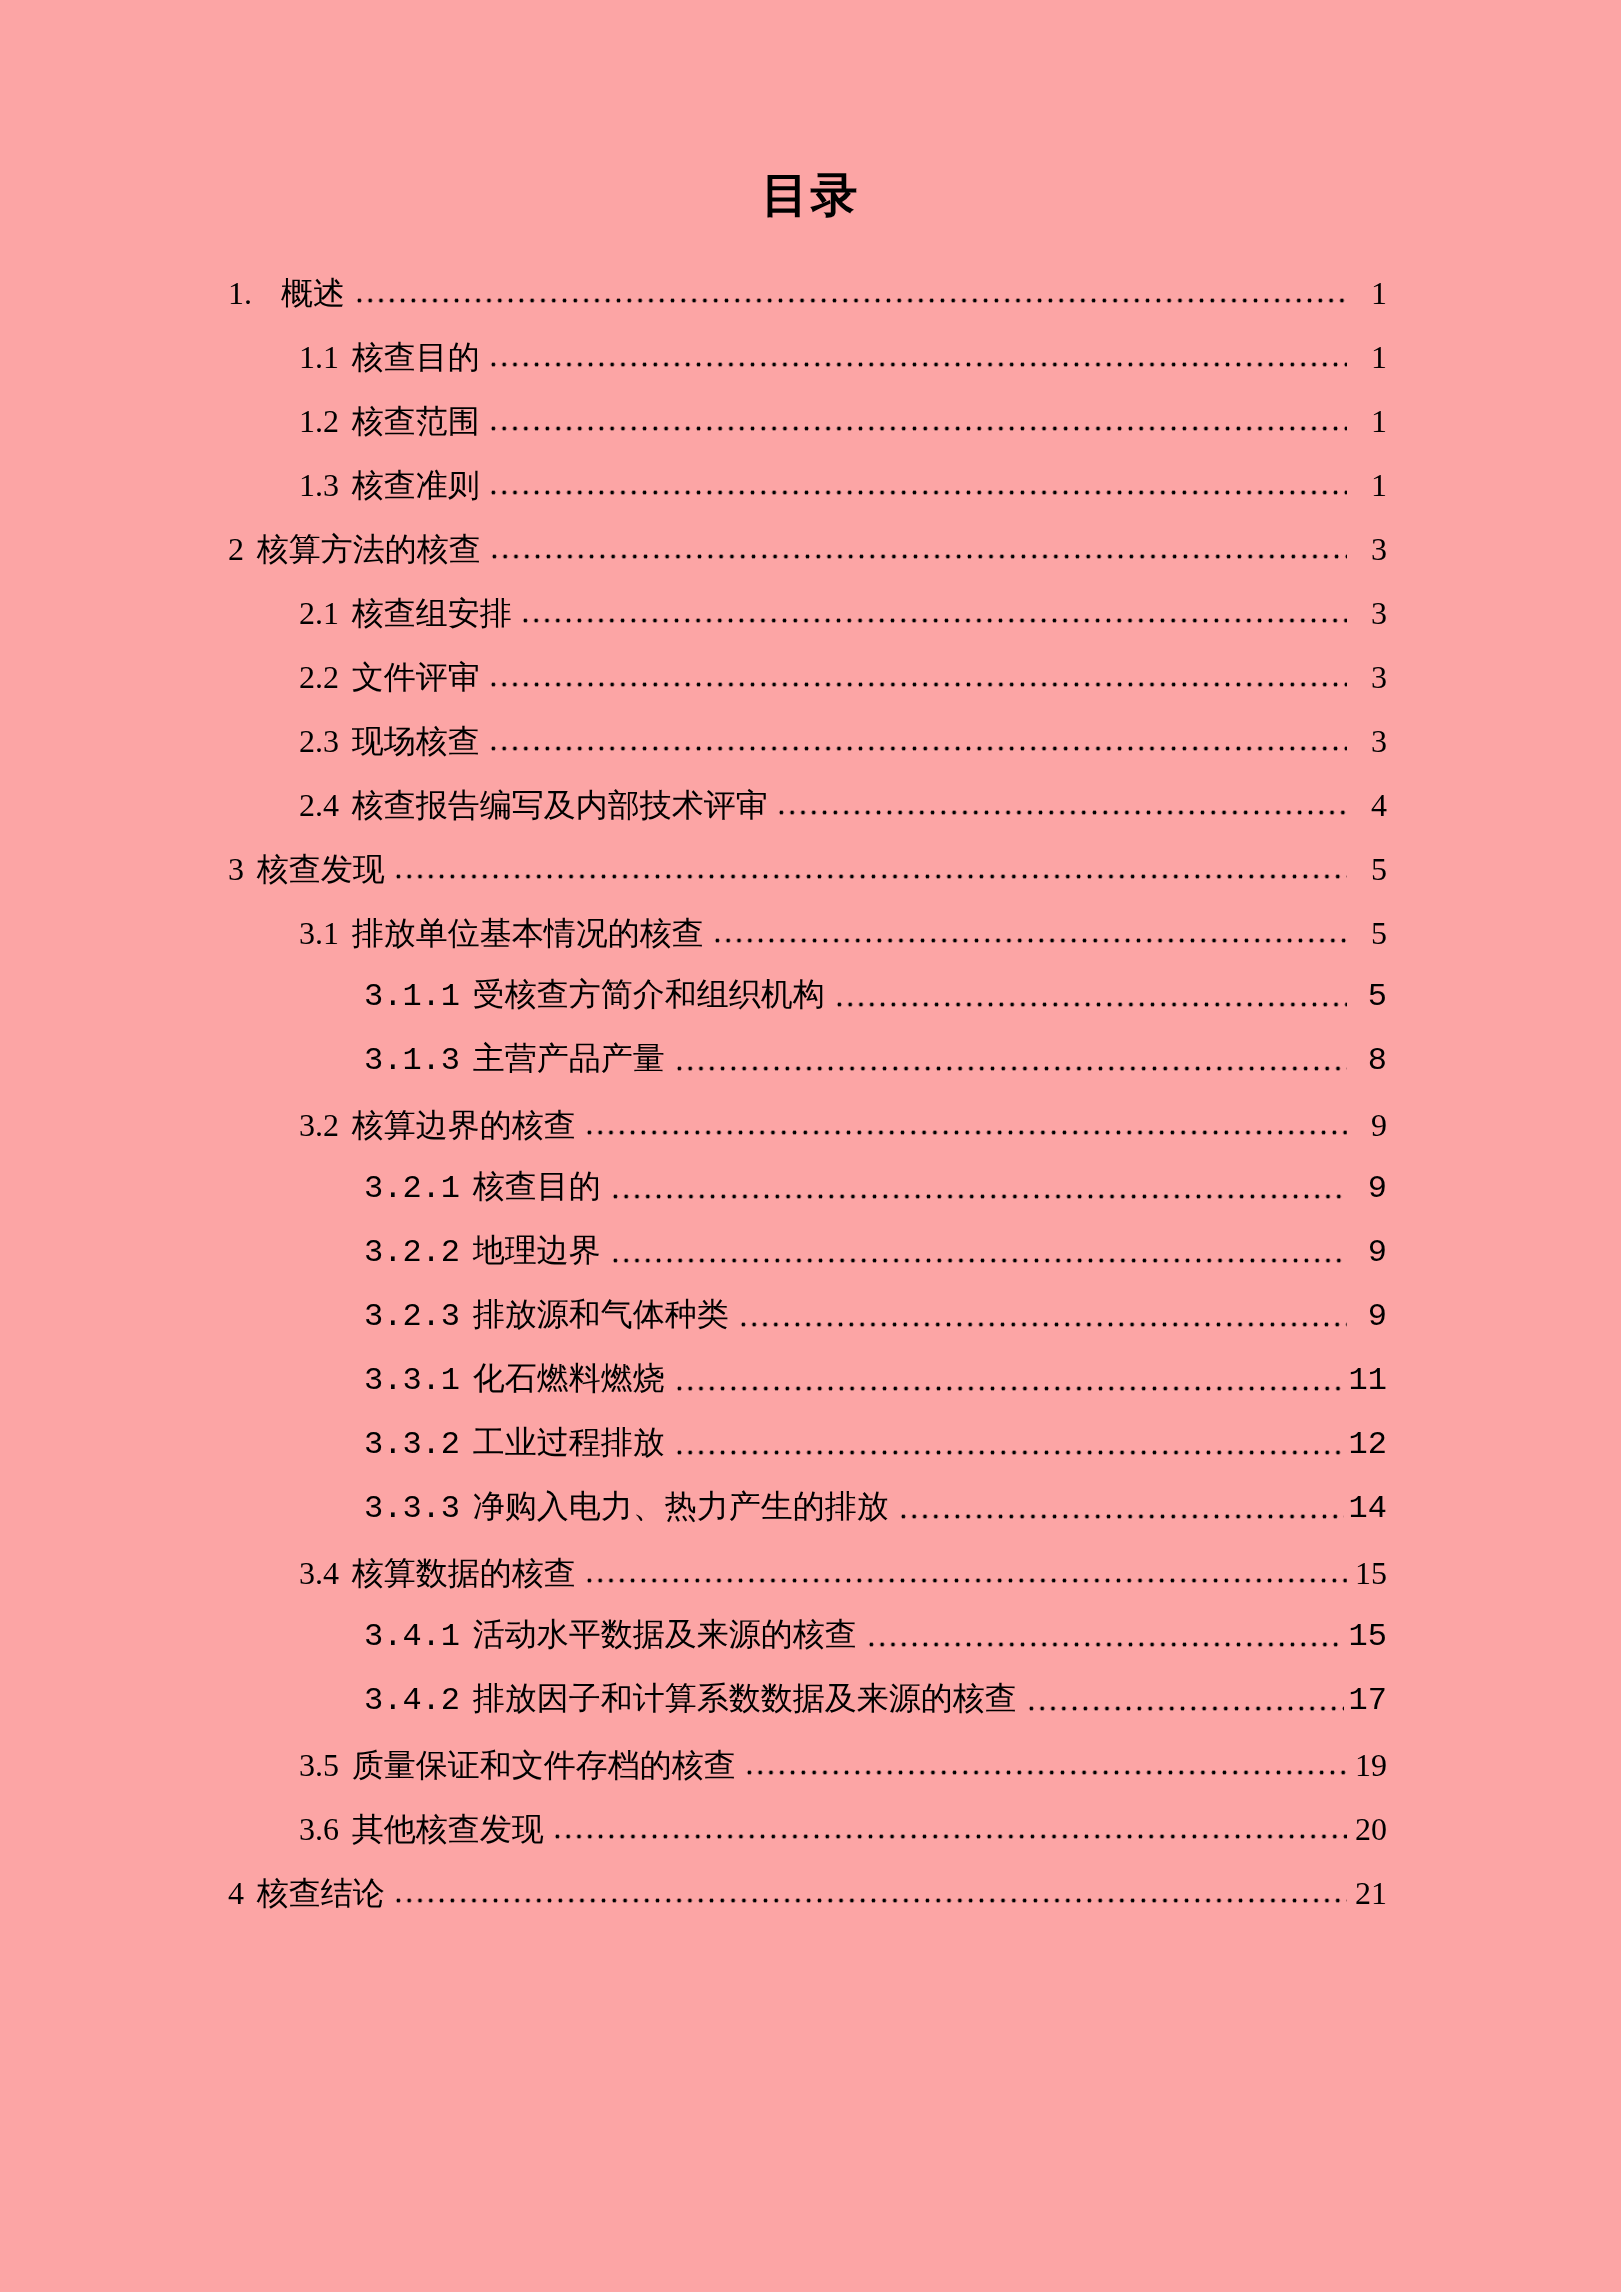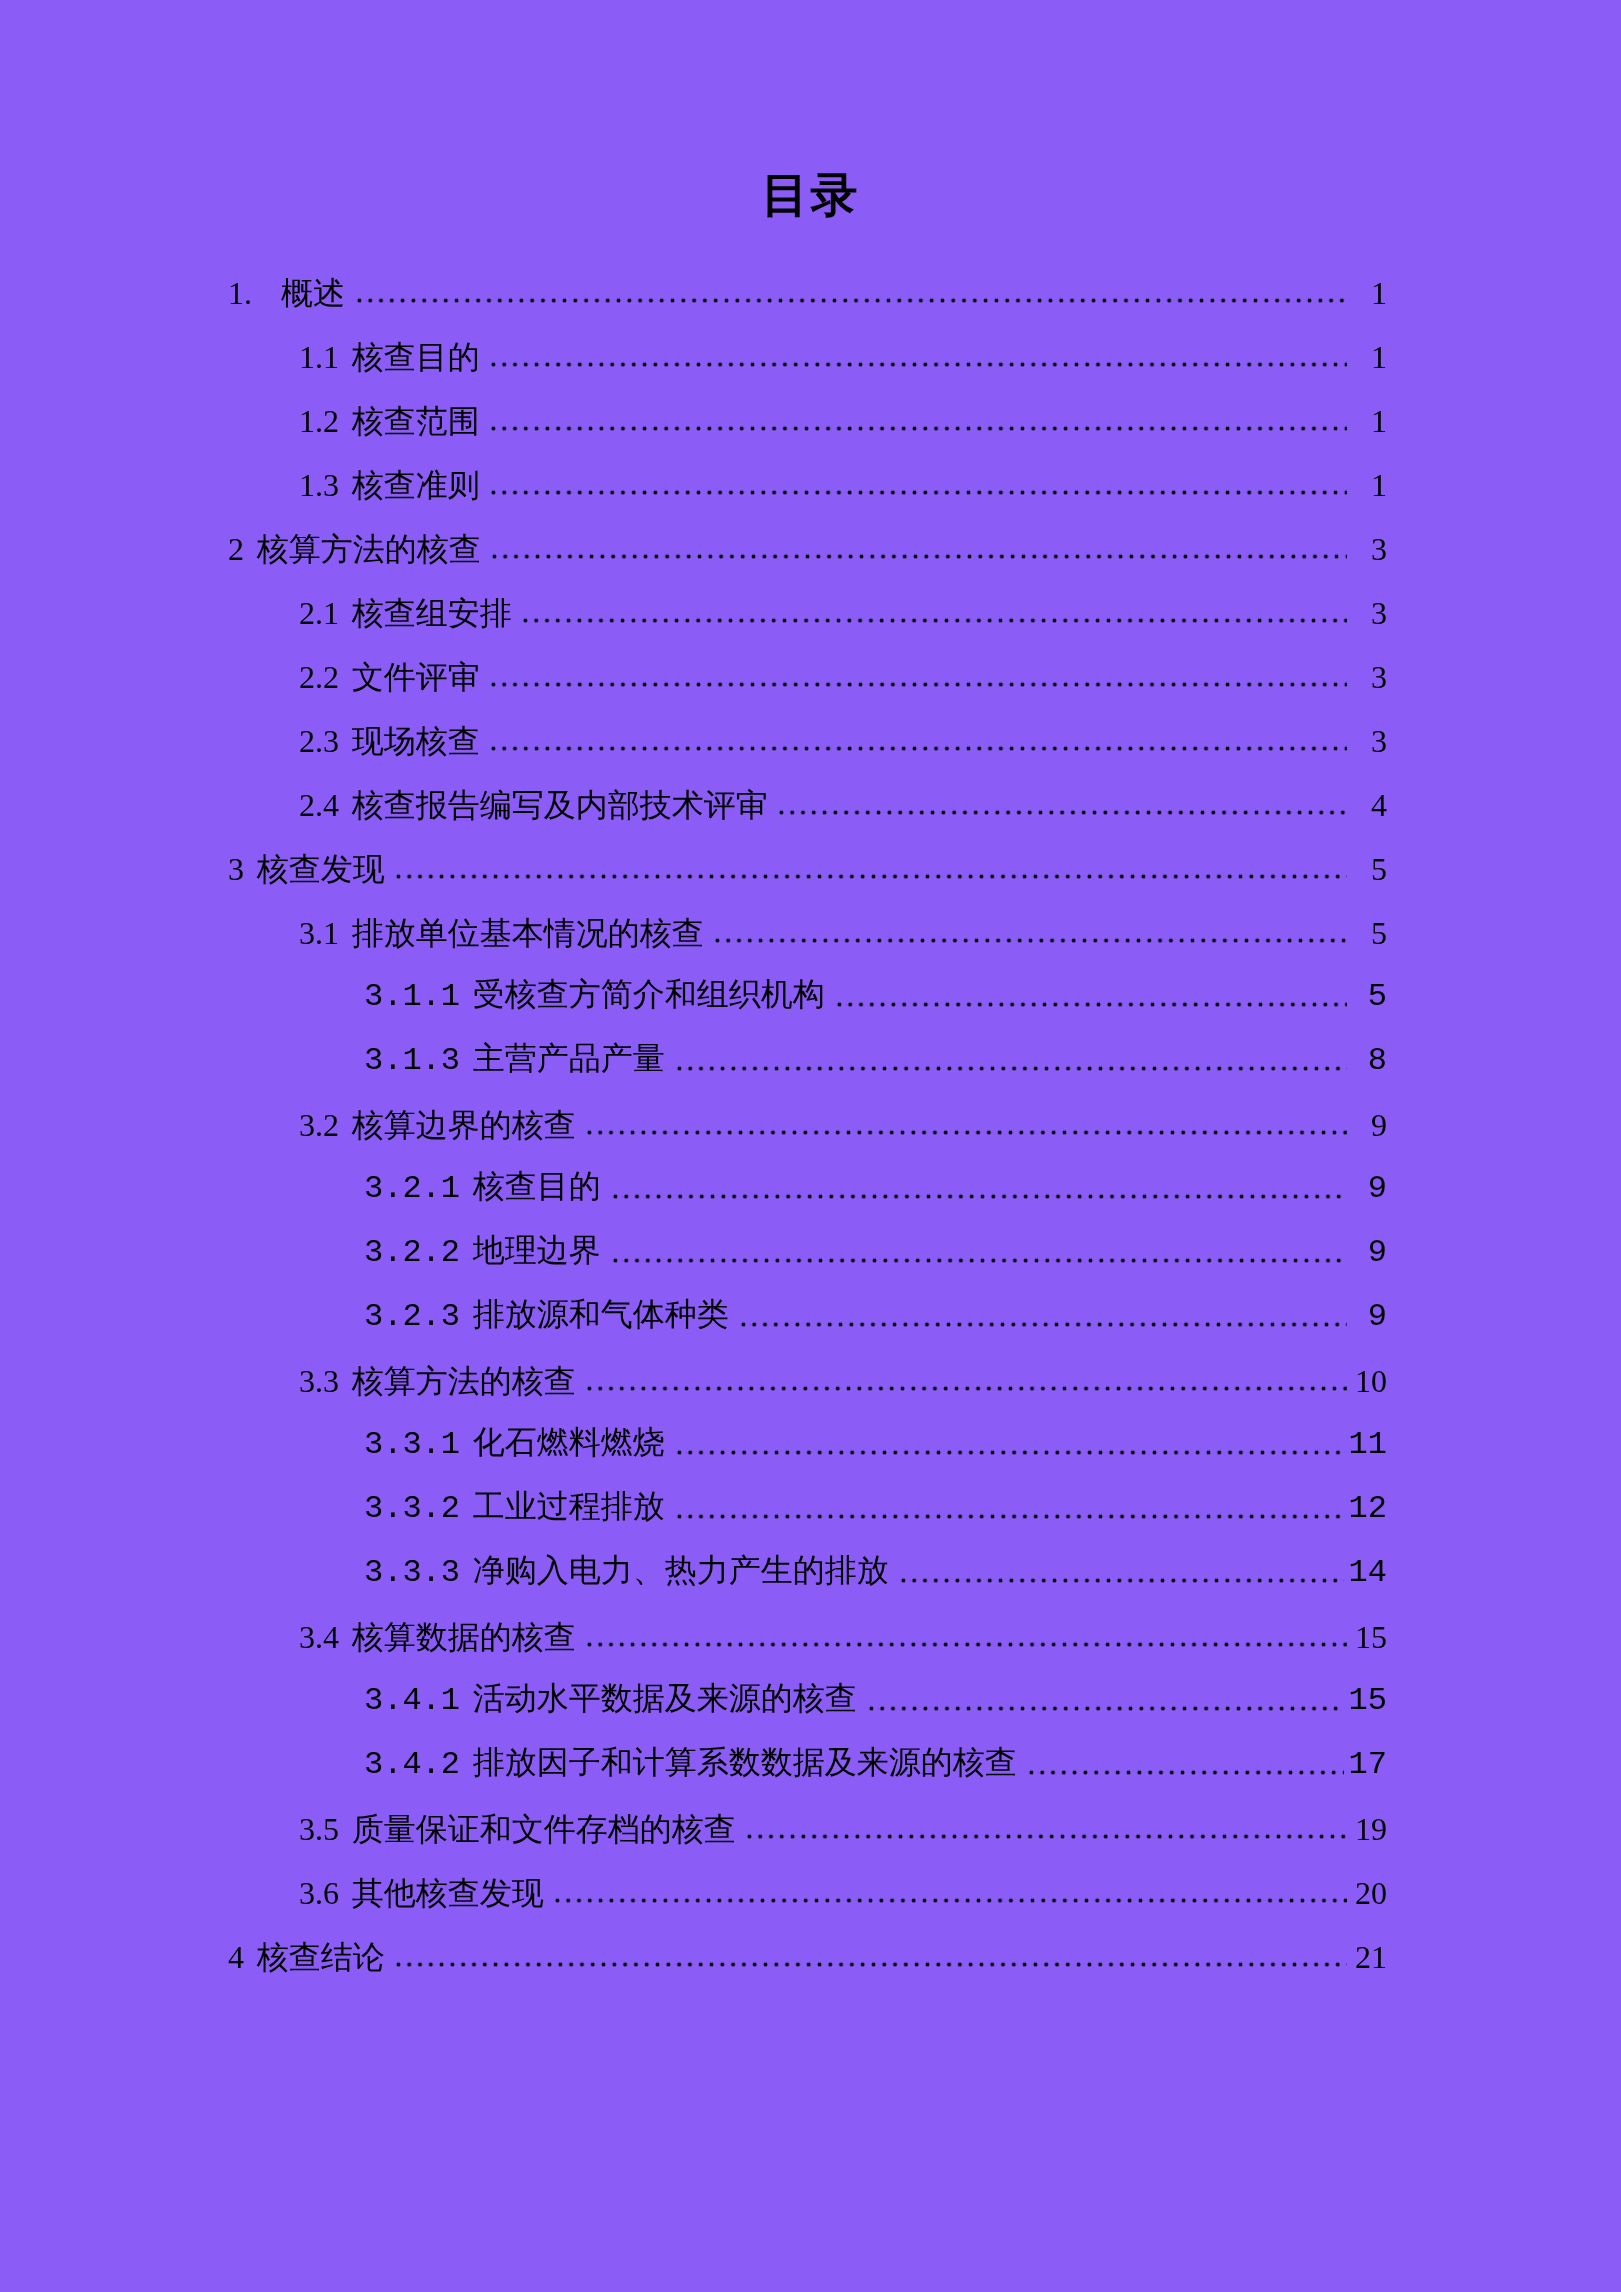--- a/index.html
+++ b/index.html
@@ -11,21 +11,21 @@
     height: 2293px;
     background: #ffffff;
     color: #000000;
     font-family: "Liberation Serif", "DejaVu Serif", serif;
     position: relative;
     overflow: hidden;
   }
   .page {
     position: absolute;
     inset: 0;
-    background: #8b5cf6;
+    background: #fca5a5;
   }
   .doc-title {
     position: absolute;
     top: 171px;
     left: 0;
     width: 100%;
     margin: 0;
     text-align: center;
     font-size: 47px;
     line-height: 49px;
@@ -172,26 +172,20 @@
         <span class="ttl">地理边界</span>
         <span class="leader"></span>
         <span class="pagenum">9</span>
       </div>
       <div class="row lvl3">
         <span class="num">3.2.3</span>
         <span class="ttl">排放源和气体种类</span>
         <span class="leader"></span>
         <span class="pagenum">9</span>
       </div>
-      <div class="row lvl2">
-        <span class="num">3.3</span>
-        <span class="ttl">核算方法的核查</span>
-        <span class="leader"></span>
-        <span class="pagenum">10</span>
-      </div>
       <div class="row lvl3">
         <span class="num">3.3.1</span>
         <span class="ttl">化石燃料燃烧</span>
         <span class="leader"></span>
         <span class="pagenum">11</span>
       </div>
       <div class="row lvl3">
         <span class="num">3.3.2</span>
         <span class="ttl">工业过程排放</span>
         <span class="leader"></span>

